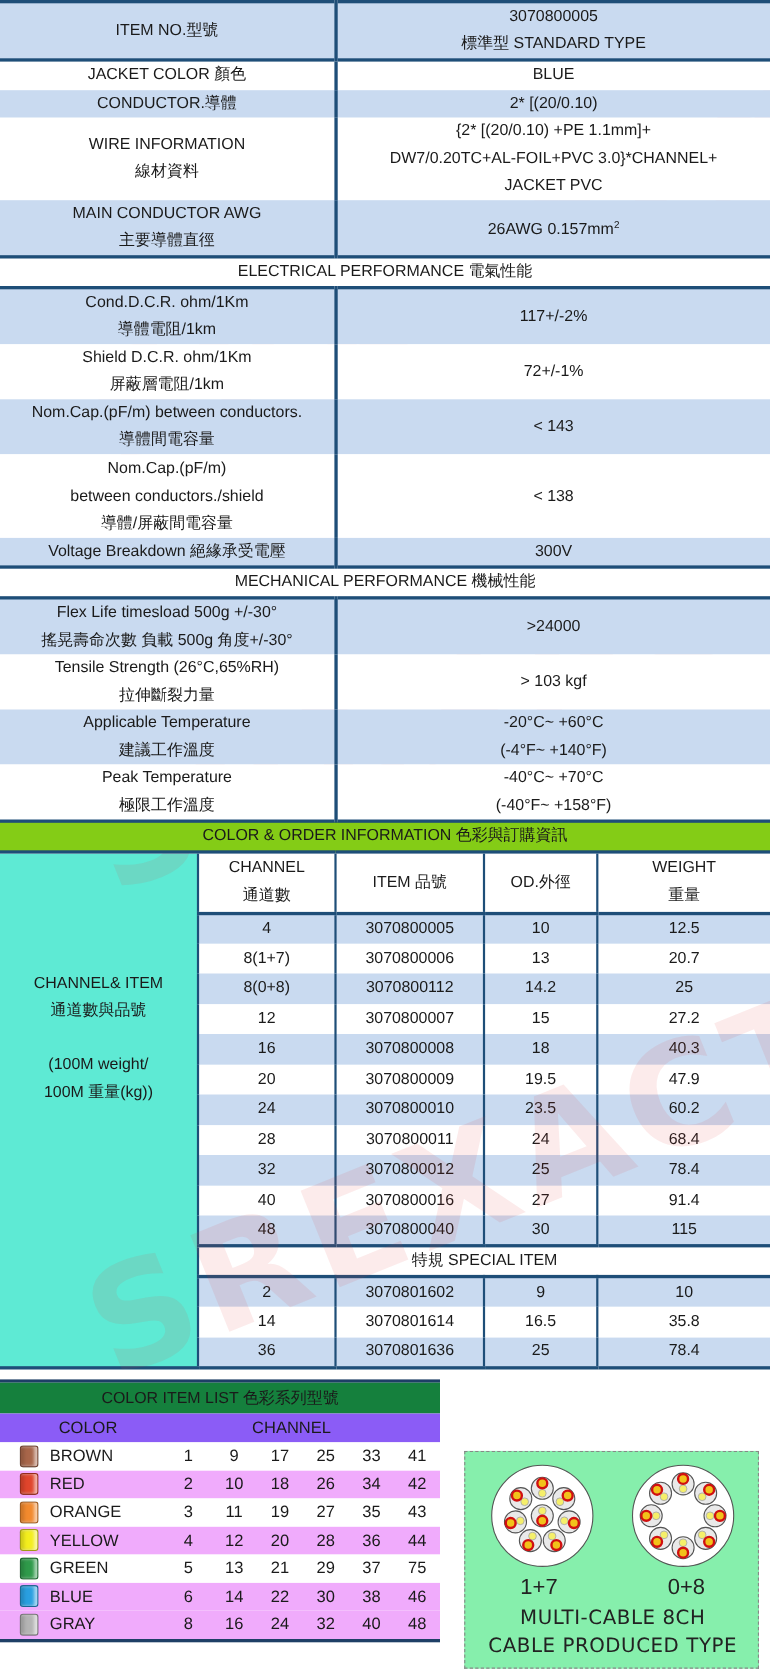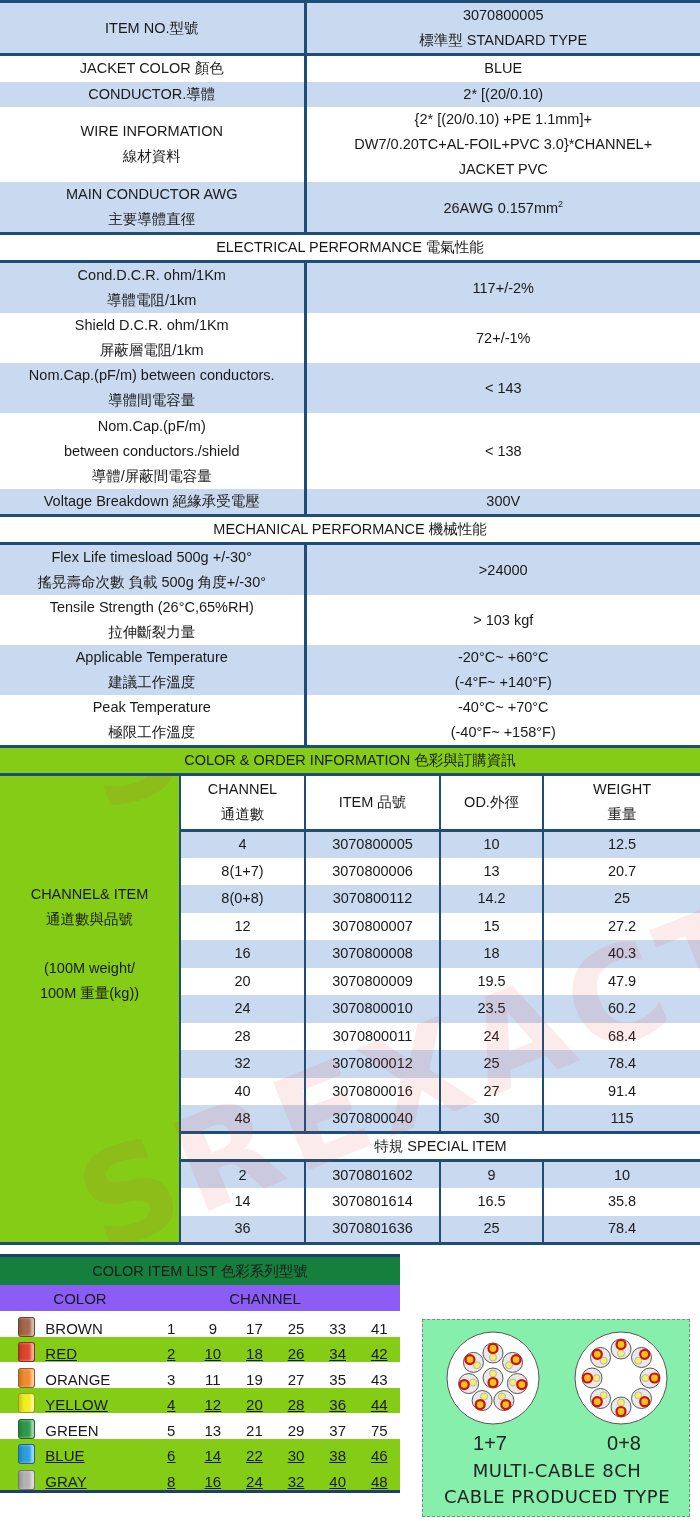--- a/index.html
+++ b/index.html
@@ -20,28 +20,28 @@
   .sect { background: #ffffff; font-size: 14.5px; }
   .sect-blue { background: #84cc16; }
   sup { font-size: 9px; }
 
   
   table.order { width: 700px; border-collapse: collapse; table-layout: fixed; }
   table.order td { text-align: center; vertical-align: middle; line-height: 25px; padding: 0; font-size: 14.5px; }
   table.order td.c { border-left: 2px solid #1e4e78; }
   table.order tr.row td.c { height: 27.5px; }
   .hdr td.c { border-bottom: 3px solid #1e4e78; }
-  .left-label { background: #84cc16; border-bottom: 3px solid #1e4e78; line-height: 25px; }
+  .left-label { background: #5eead4; border-bottom: 3px solid #1e4e78; line-height: 25px; }
 
   
   .bottom { position: absolute; top: 1254px; left: 0; width: 700px; height: 267px; }
   .colorlist { position: absolute; left: 0; top: 0; width: 400px; border-top: 3px solid #1e3f66; border-bottom: 3px solid #1e3f66; }
   .cl-title { height: 28px; line-height: 28px; text-align: center; background: #15803d; font-size: 14.5px; }
-  .cl-row { display: flex; height: 25.5px; align-items: flex-end; font-size: 15px; }
-  .cl-row.alt { background: #84cc16; text-decoration: underline; }
+  .cl-row { display: flex; height: 25.5px; align-items: center; font-size: 15px; }
+  .cl-row.alt { background: #f0abfc; }
   .cl-head { display: flex; height: 26px; align-items: center; background: #8b5cf6; font-size: 15px; }
   .cl-head .h-color { width: 160px; text-align: center; }
   .cl-head .h-ch { flex: 1; text-align: center; padding-right: 30px; }
   .swatch { width: 18px; height: 20px; margin-left: 18px; margin-right: 10px; border-radius: 3px; border: 1px solid rgba(0,0,0,0.35); box-shadow: inset -3px 0 3px rgba(255,255,255,0.6), inset 3px 0 3px rgba(0,0,0,0.15); }
   .cname { width: 110px; }
   .num { width: 43.5px; text-align: center; }
 
   .diagram { position: absolute; left: 422px; top: 65px; width: 268px; height: 198px; border: 1.5px dashed #888; background: #86efac; }
   .diag-labels { position: absolute; top: 112px; left: 0; width: 268px; display: flex; font-size: 20px; color: #222; }
   .diag-labels span { flex: 1; text-align: center; }

